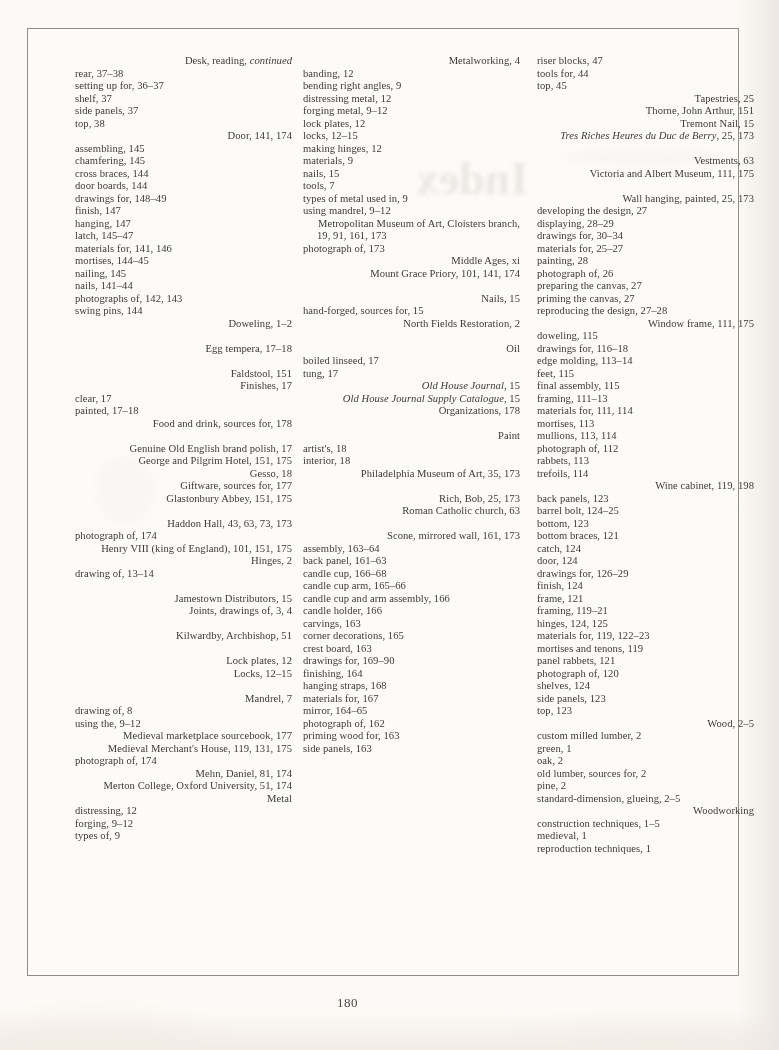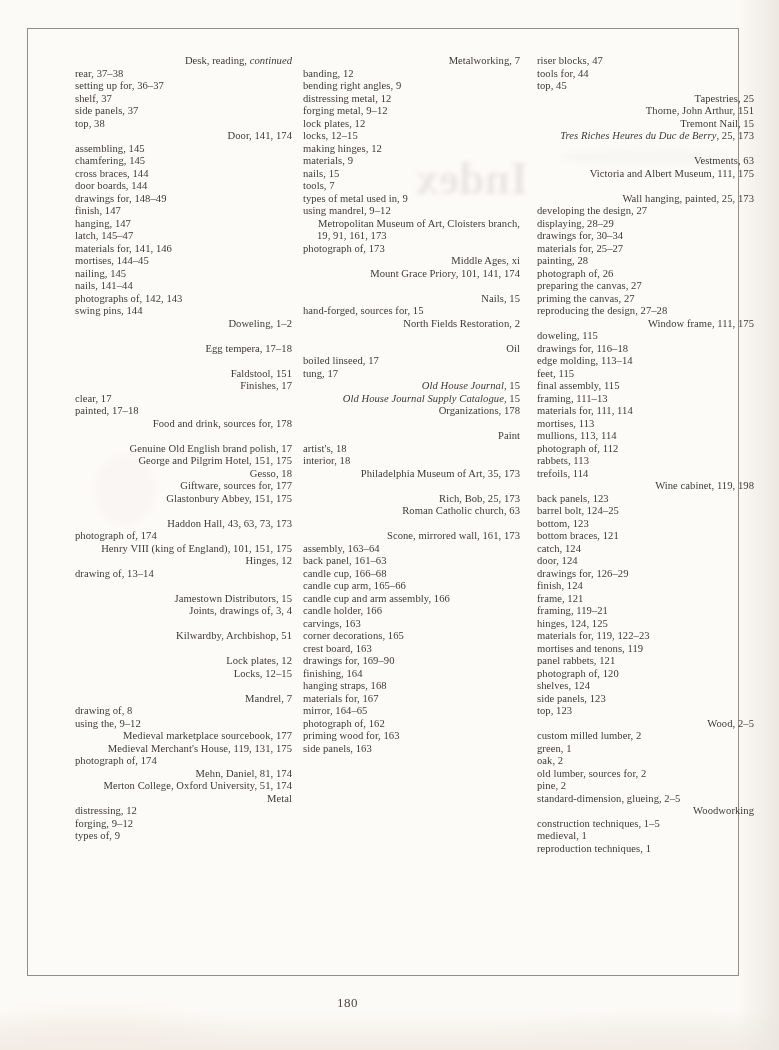--- a/index.html
+++ b/index.html
@@ -100,21 +100,21 @@
       <div class="line lvl0">Genuine Old English brand polish, 17</div>
       <div class="line lvl0">George and Pilgrim Hotel, 151, 175</div>
       <div class="line lvl0">Gesso, 18</div>
       <div class="line lvl0">Giftware, sources for, 177</div>
       <div class="line lvl0">Glastonbury Abbey, 151, 175</div>
     </div>
     <div class="group">
       <div class="line lvl0">Haddon Hall, 43, 63, 73, 173</div>
       <div class="line lvl1">photograph of, 174</div>
       <div class="line lvl0">Henry VIII (king of England), 101, 151, 175</div>
-      <div class="line lvl0">Hinges, 12</div>
+      <div class="line lvl0">Hinges, 2</div>
       <div class="line lvl1">drawing of, 13–14</div>
     </div>
     <div class="group">
       <div class="line lvl0">Jamestown Distributors, 15</div>
       <div class="line lvl0">Joints, drawings of, 3, 4</div>
     </div>
     <div class="group">
       <div class="line lvl0">Kilwardby, Archbishop, 51</div>
     </div>
     <div class="group">
@@ -131,21 +131,21 @@
       <div class="line lvl0">Mehn, Daniel, 81, 174</div>
       <div class="line lvl0">Merton College, Oxford University, 51, 174</div>
       <div class="line lvl0">Metal</div>
       <div class="line lvl1">distressing, 12</div>
       <div class="line lvl1">forging, 9–12</div>
       <div class="line lvl1">types of, 9</div>
     </div>
   </div>
 <div class="col col-2">
     <div class="group">
-      <div class="line lvl0">Metalworking, 7</div>
+      <div class="line lvl0">Metalworking, 4</div>
       <div class="line lvl1">banding, 12</div>
       <div class="line lvl1">bending right angles, 9</div>
       <div class="line lvl1">distressing metal, 12</div>
       <div class="line lvl1">forging metal, 9–12</div>
       <div class="line lvl1">lock plates, 12</div>
       <div class="line lvl1">locks, 12–15</div>
       <div class="line lvl1">making hinges, 12</div>
       <div class="line lvl1">materials, 9</div>
       <div class="line lvl1">nails, 15</div>
       <div class="line lvl1">tools, 7</div>

